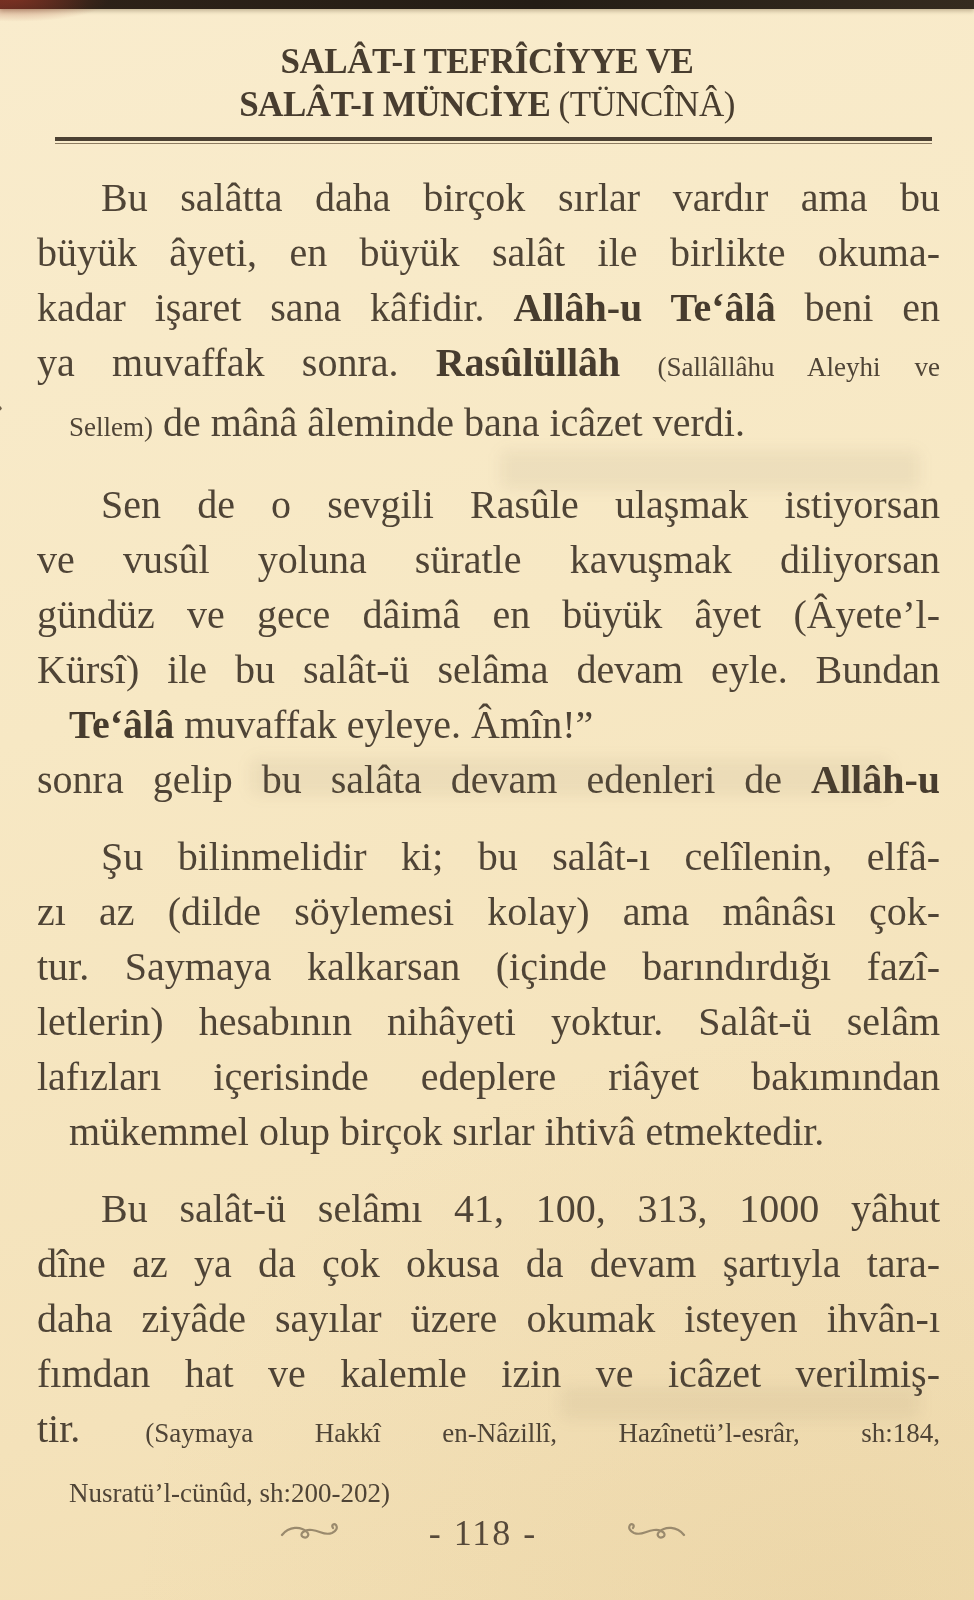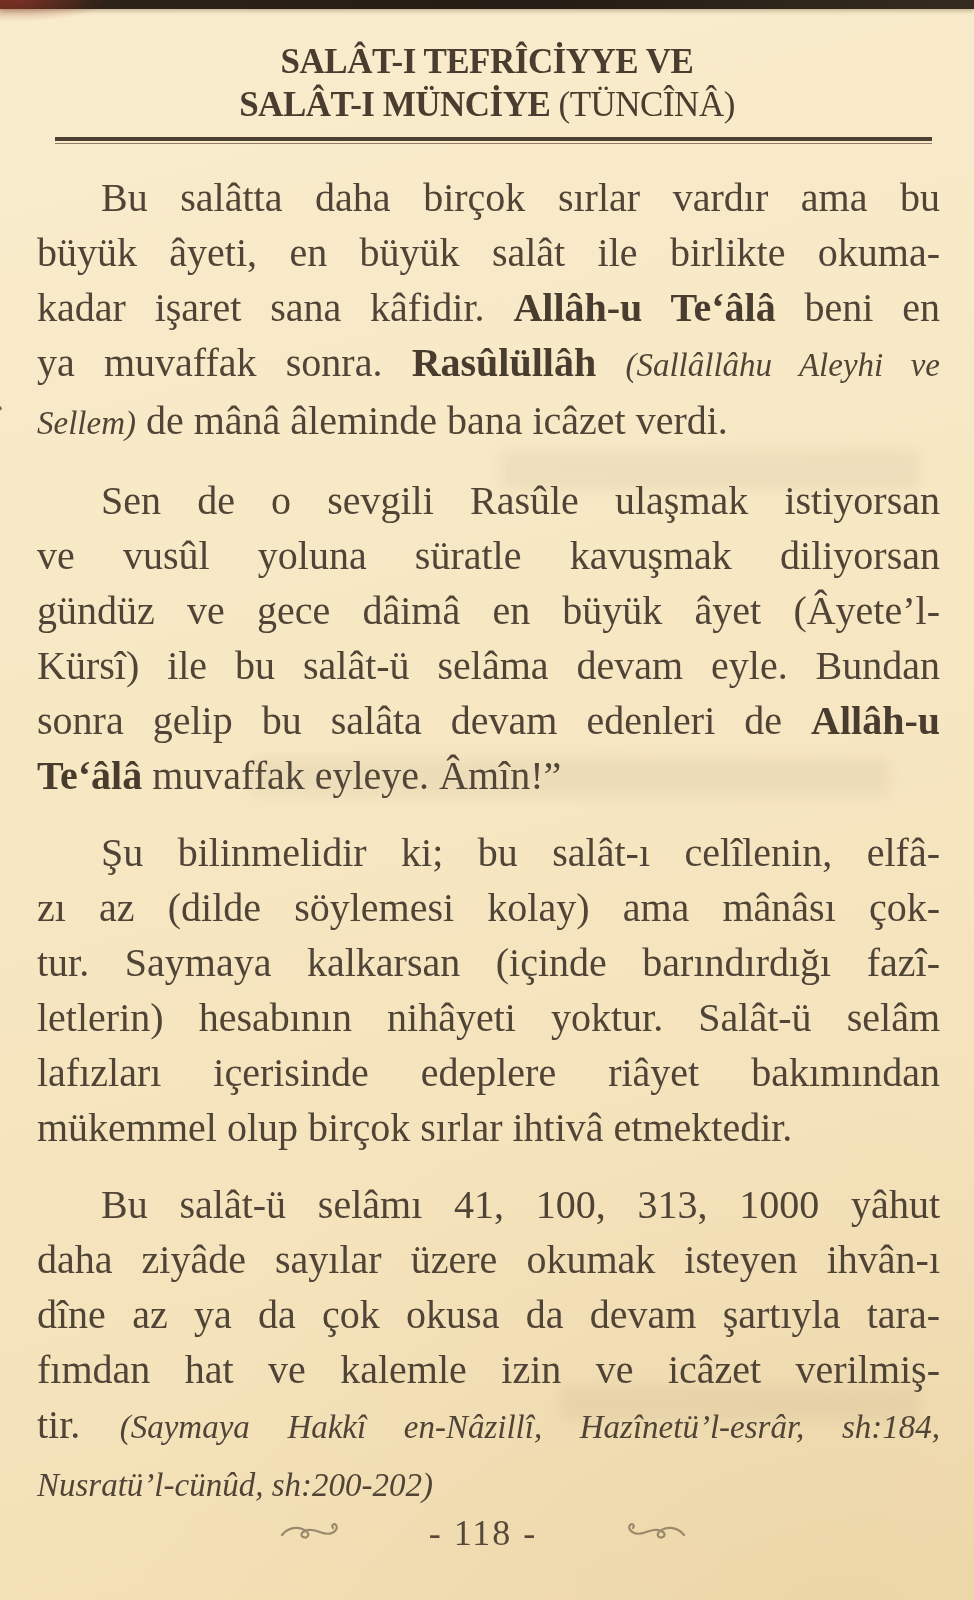--- a/index.html
+++ b/index.html
@@ -43,23 +43,23 @@
   main { margin: 26px 34px 0 37px; }
   .para { margin-bottom: 22px; }
   .line {
     font-size: 40px;
     line-height: 55px;
     text-align: justify;
     text-align-last: justify;
     white-space: normal;
   }
   .line.first { text-indent: 64px; }
-  .line.lastline { text-align-last: left; }
+  .line.lastline { text-align-last: left; margin-left: 32px; }
   .b { font-weight: bold; color: #473c2e; }
-  .i { font-style: italic; font-size: 33px; }
+  .i { font-size: 27px; }
 
   .margin-mark {
     position: absolute; left: -6px; top: 388px;
     font-size: 30px; color: #6e5f49; transform: rotate(4deg);
   }
   .ghost { position: absolute; background: rgba(120,100,65,0.07); filter: blur(7px); border-radius: 8px; }
 
   footer {
     position: absolute; left: 0; right: 8px; bottom: 46px;
     display: flex; justify-content: center; align-items: center; gap: 88px;
@@ -90,35 +90,35 @@
         <div class="line"><span class="n">büyük âyeti, en büyük salât ile birlikte okuma-</span></div>
         <div class="line"><span class="n">kadar işaret sana kâfidir. </span><span class="b">Allâh-u Te‘âlâ</span><span class="n"> beni en</span></div>
         <div class="line"><span class="n">ya muvaffak sonra. </span><span class="b">Rasûlüllâh </span><span class="i">(Sallâllâhu Aleyhi ve</span></div>
         <div class="line lastline"><span class="i">Sellem)</span><span class="n"> de mânâ âleminde bana icâzet verdi.</span></div>
       </div>
       <div class="para">
         <div class="line first"><span class="n">Sen de o sevgili Rasûle ulaşmak istiyorsan</span></div>
         <div class="line"><span class="n">ve vusûl yoluna süratle kavuşmak diliyorsan</span></div>
         <div class="line"><span class="n">gündüz ve gece dâimâ en büyük âyet (Âyete’l-</span></div>
         <div class="line"><span class="n">Kürsî) ile bu salât-ü selâma devam eyle. Bundan</span></div>
+        <div class="line lastline"><span class="b">Te‘âlâ</span><span class="n"> muvaffak eyleye. Âmîn!”</span></div>
         <div class="line"><span class="n">sonra gelip bu salâta devam edenleri de </span><span class="b">Allâh-u</span></div>
-        <div class="line lastline"><span class="b">Te‘âlâ</span><span class="n"> muvaffak eyleye. Âmîn!”</span></div>
       </div>
       <div class="para">
         <div class="line first"><span class="n">Şu bilinmelidir ki; bu salât-ı celîlenin, elfâ-</span></div>
         <div class="line"><span class="n">zı az (dilde söylemesi kolay) ama mânâsı çok-</span></div>
         <div class="line"><span class="n">tur. Saymaya kalkarsan (içinde barındırdığı fazî-</span></div>
         <div class="line"><span class="n">letlerin) hesabının nihâyeti yoktur. Salât-ü selâm</span></div>
         <div class="line"><span class="n">lafızları içerisinde edeplere riâyet bakımından</span></div>
         <div class="line lastline"><span class="n">mükemmel olup birçok sırlar ihtivâ etmektedir.</span></div>
       </div>
       <div class="para">
         <div class="line first"><span class="n">Bu salât-ü selâmı 41, 100, 313, 1000 yâhut</span></div>
+        <div class="line"><span class="n">dîne az ya da çok okusa da devam şartıyla tara-</span></div>
         <div class="line"><span class="n">daha ziyâde sayılar üzere okumak isteyen ihvân-ı</span></div>
-        <div class="line"><span class="n">dîne az ya da çok okusa da devam şartıyla tara-</span></div>
         <div class="line"><span class="n">fımdan hat ve kalemle izin ve icâzet verilmiş-</span></div>
         <div class="line"><span class="n">tir. </span><span class="i">(Saymaya Hakkî en-Nâzillî, Hazînetü’l-esrâr, sh:184,</span></div>
         <div class="line lastline"><span class="i">Nusratü’l-cünûd, sh:200-202)</span></div>
       </div>
     </main>
 
   <div class="margin-mark">›</div>
 
   <div class="ghost" style="left:500px; top:450px; width:420px; height:40px;"></div>
   <div class="ghost" style="left:250px; top:758px; width:640px; height:38px;"></div>

